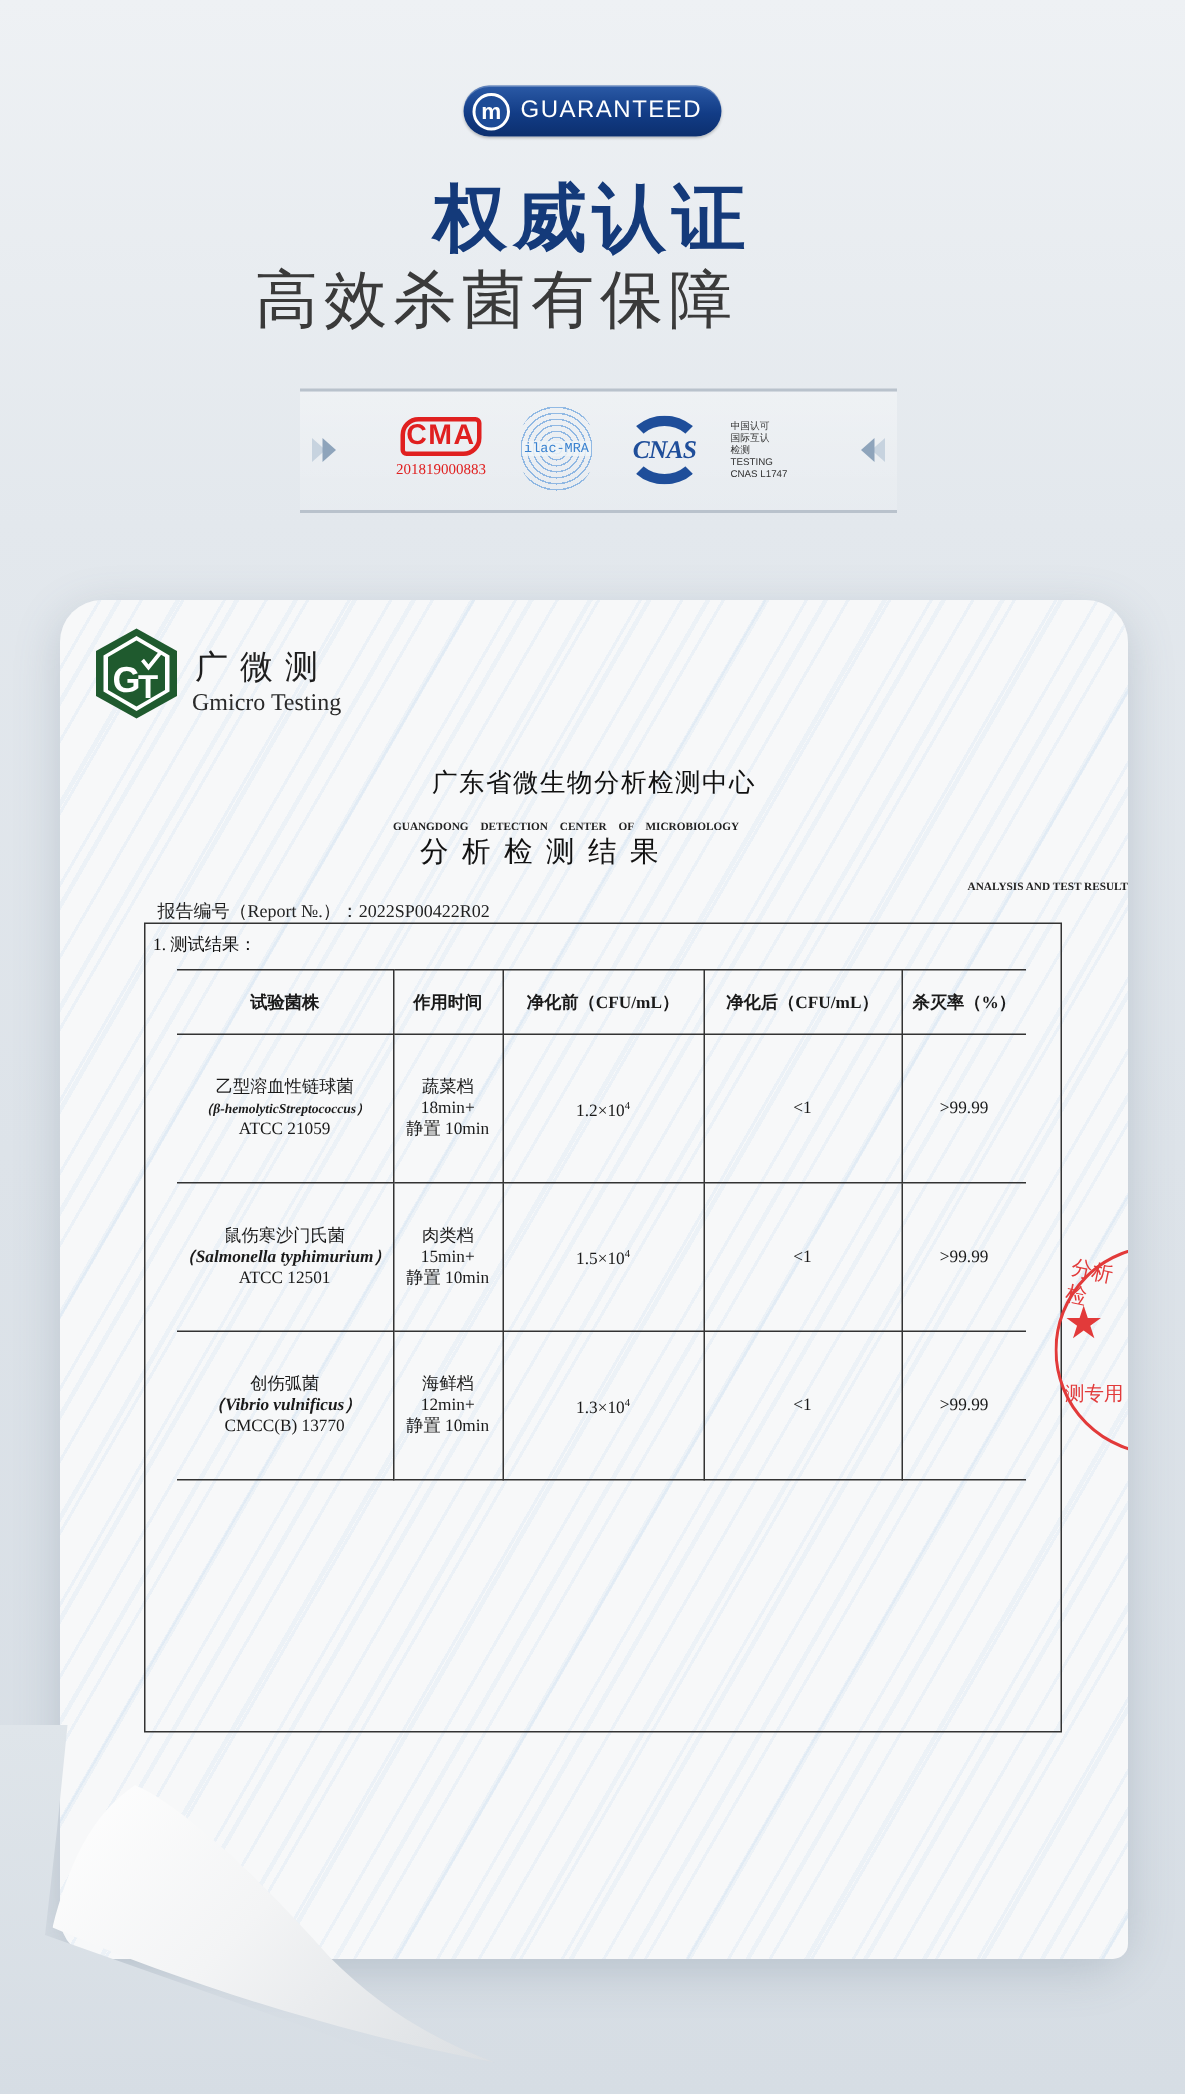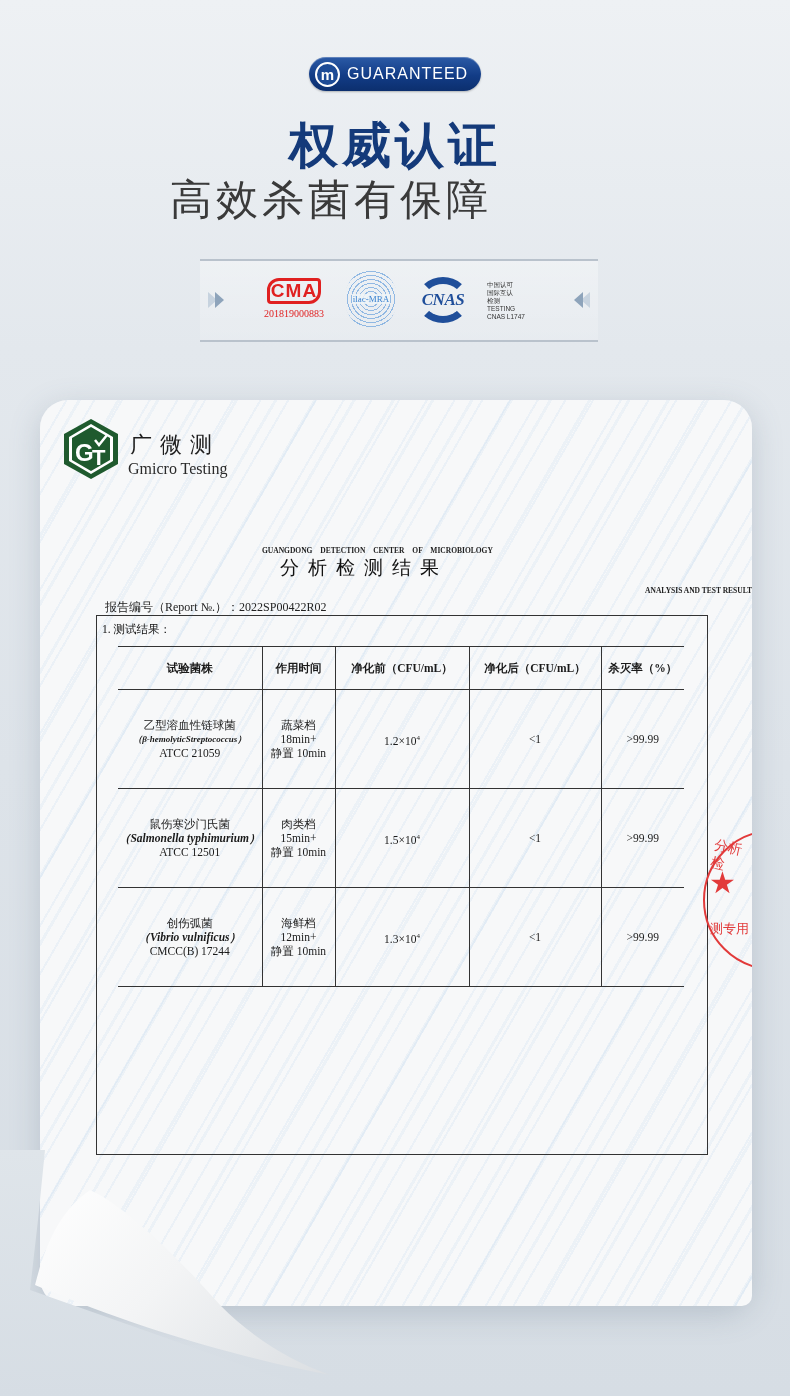--- a/index.html
+++ b/index.html
@@ -66,21 +66,21 @@
     margin-top: 4px; color: #e02020; font-family: "Liberation Serif", serif; font-size: 10px;
   }
   .ilac {
     position: absolute; left: 145px; top: 8px; width: 52px; height: 60px;
     border-radius: 50%;
     background: repeating-radial-gradient(circle at 50% 50%, transparent 0 3px, rgba(70,140,215,.55) 3px 4px);
     display: flex; align-items: center; justify-content: center;
   }
   .ilac-text {
     background: rgba(240,244,248,.85); color: #3a82d0; font-size: 9px;
-    font-family: Liberation Serif, serif; padding: 0 1px; text-align: right;
+    font-family: Liberation Mono, monospace; padding: 0 1px; text-align: right;
   }
   .cnas {
     position: absolute; left: 216px; top: 16px; width: 54px; height: 46px;
   }
   .cnas-ring {
     position: absolute; left: 1px; top: 0; width: 52px; height: 46px; border-radius: 50%;
     border: 7px solid #1f4e9a; border-left-color: transparent; border-right-color: transparent;
   }
   .cnas-text {
     position: absolute; left: 0; top: 13px; width: 54px; text-align: center;
@@ -235,20 +235,21 @@
     <polygon points="29,1 56,16 56,46 29,61 2,46 2,16" fill="#1f5a2e"></polygon>
     <polygon points="29,6 51,19 51,43 29,56 7,43 7,19" fill="#ffffff"></polygon>
     <polygon points="29,9 48,20 48,42 29,53 10,42 10,20" fill="#1f5a2e"></polygon>
     <text x="13" y="43" fill="#fff" font-family="Liberation Sans, sans-serif" font-weight="bold" font-size="24">G</text>
     <text x="30" y="47" fill="#fff" font-family="Liberation Sans, sans-serif" font-weight="bold" font-size="22">T</text>
     <path d="M33 22 l4 5 l8 -10" stroke="#fff" stroke-width="2.5" fill="none"></path>
   </svg>
   <div class="gt-cn">广微测</div>
   <div class="gt-en">Gmicro Testing</div>
 
+  <div class="doc-title">广东省微生物分析检测中心</div>
   <div class="doc-en1">GUANGDONG  DETECTION  CENTER  OF  MICROBIOLOGY</div>
   <div class="doc-cn2">分析检测结果</div>
   <div class="doc-en2">ANALYSIS AND TEST RESULT</div>
   <div class="report-no">报告编号（Report №.）：2022SP00422R02</div>
 
   <div class="frame">
     <div class="section-label">1. 测试结果：</div>
     <table class="results">
       <colgroup>
         <col style="width:144px">
@@ -294,21 +295,21 @@
             <div>静置 10min</div>
           </td>
           <td><span>1.5×10</span><sup>4</sup></td>
           <td>&lt;1</td>
           <td>&gt;99.99</td>
         </tr>
         <tr>
           <td>
             <div>创伤弧菌</div>
             <div class="sci">（Vibrio vulnificus）</div>
-            <div>CMCC(B) 17244</div>
+            <div>CMCC(B) 13770</div>
           </td>
           <td>
             <div>海鲜档</div>
             <div>12min+</div>
             <div>静置 10min</div>
           </td>
           <td><span>1.3×10</span><sup>4</sup></td>
           <td>&lt;1</td>
           <td>&gt;99.99</td>
         </tr>

